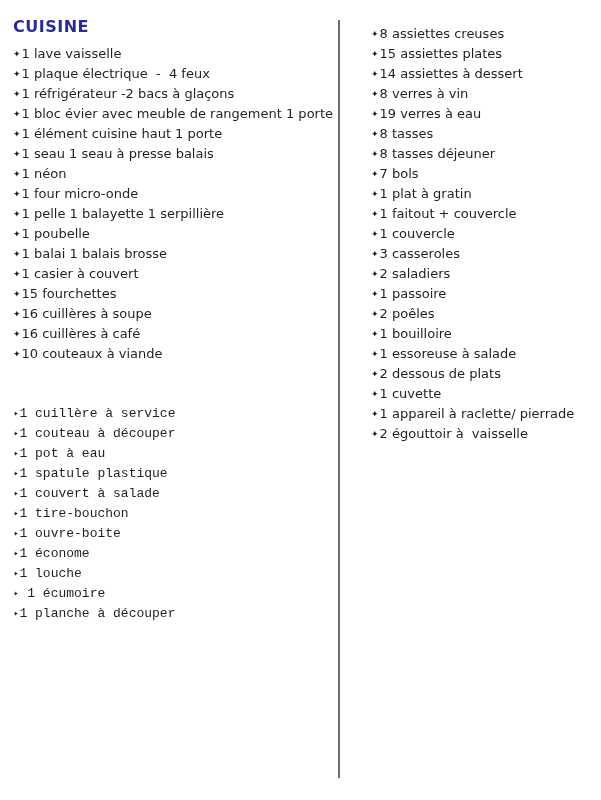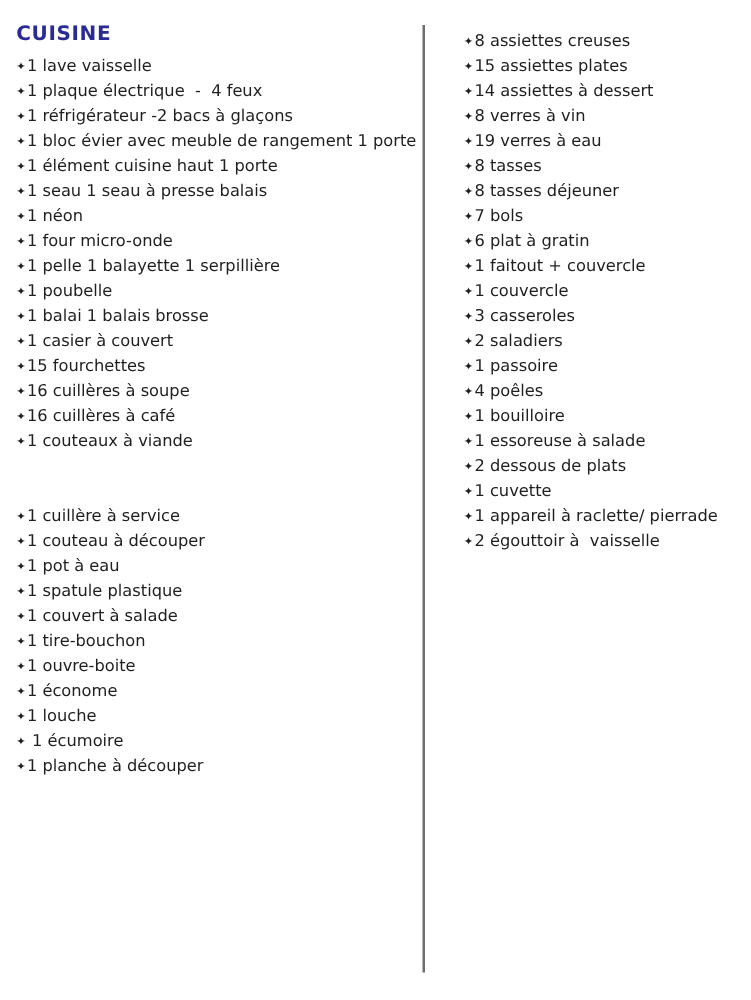--- a/index.html
+++ b/index.html
@@ -44,20 +44,21 @@
     letter-spacing: 0.5px;
     color: #2b2b96;
   }
   ul.group {
     list-style: none;
     margin: 0;
     padding: 0;
   }
   ul.group-gap {
     margin-top: 40px;
+    font-family: Liberation Mono, monospace;
   }
   li.list-item {
     font-size: 13px;
     line-height: 20px;
     color: #1f1f1f;
     white-space: pre-wrap;
   }
   .bullet {
     font-size: 9px;
     vertical-align: 1px;
@@ -84,21 +85,21 @@
         <li class="list-item"><span class="bullet">✦</span><span class="item-text">1 seau 1 seau à presse balais</span></li>
         <li class="list-item"><span class="bullet">✦</span><span class="item-text">1 néon</span></li>
         <li class="list-item"><span class="bullet">✦</span><span class="item-text">1 four micro-onde</span></li>
         <li class="list-item"><span class="bullet">✦</span><span class="item-text">1 pelle 1 balayette 1 serpillière</span></li>
         <li class="list-item"><span class="bullet">✦</span><span class="item-text">1 poubelle</span></li>
         <li class="list-item"><span class="bullet">✦</span><span class="item-text">1 balai 1 balais brosse</span></li>
         <li class="list-item"><span class="bullet">✦</span><span class="item-text">1 casier à couvert</span></li>
         <li class="list-item"><span class="bullet">✦</span><span class="item-text">15 fourchettes</span></li>
         <li class="list-item"><span class="bullet">✦</span><span class="item-text">16 cuillères à soupe</span></li>
         <li class="list-item"><span class="bullet">✦</span><span class="item-text">16 cuillères à café</span></li>
-        <li class="list-item"><span class="bullet">✦</span><span class="item-text">1 couteaux à viande</span></li>
+        <li class="list-item"><span class="bullet">✦</span><span class="item-text">10 couteaux à viande</span></li>
       </ul>
     <ul class="group group-gap">
         <li class="list-item"><span class="bullet">✦</span><span class="item-text">1 cuillère à service</span></li>
         <li class="list-item"><span class="bullet">✦</span><span class="item-text">1 couteau à découper</span></li>
         <li class="list-item"><span class="bullet">✦</span><span class="item-text">1 pot à eau</span></li>
         <li class="list-item"><span class="bullet">✦</span><span class="item-text">1 spatule plastique</span></li>
         <li class="list-item"><span class="bullet">✦</span><span class="item-text">1 couvert à salade</span></li>
         <li class="list-item"><span class="bullet">✦</span><span class="item-text">1 tire-bouchon</span></li>
         <li class="list-item"><span class="bullet">✦</span><span class="item-text">1 ouvre-boite</span></li>
         <li class="list-item"><span class="bullet">✦</span><span class="item-text">1 économe</span></li>
@@ -113,27 +114,27 @@
   <div class="col col-right">
     <ul class="group">
         <li class="list-item"><span class="bullet">✦</span><span class="item-text">8 assiettes creuses</span></li>
         <li class="list-item"><span class="bullet">✦</span><span class="item-text">15 assiettes plates</span></li>
         <li class="list-item"><span class="bullet">✦</span><span class="item-text">14 assiettes à dessert</span></li>
         <li class="list-item"><span class="bullet">✦</span><span class="item-text">8 verres à vin</span></li>
         <li class="list-item"><span class="bullet">✦</span><span class="item-text">19 verres à eau</span></li>
         <li class="list-item"><span class="bullet">✦</span><span class="item-text">8 tasses</span></li>
         <li class="list-item"><span class="bullet">✦</span><span class="item-text">8 tasses déjeuner</span></li>
         <li class="list-item"><span class="bullet">✦</span><span class="item-text">7 bols</span></li>
-        <li class="list-item"><span class="bullet">✦</span><span class="item-text">6 plat à gratin</span></li>
+        <li class="list-item"><span class="bullet">✦</span><span class="item-text">1 plat à gratin</span></li>
         <li class="list-item"><span class="bullet">✦</span><span class="item-text">1 faitout + couvercle</span></li>
         <li class="list-item"><span class="bullet">✦</span><span class="item-text">1 couvercle</span></li>
         <li class="list-item"><span class="bullet">✦</span><span class="item-text">3 casseroles</span></li>
         <li class="list-item"><span class="bullet">✦</span><span class="item-text">2 saladiers</span></li>
         <li class="list-item"><span class="bullet">✦</span><span class="item-text">1 passoire</span></li>
-        <li class="list-item"><span class="bullet">✦</span><span class="item-text">4 poêles</span></li>
+        <li class="list-item"><span class="bullet">✦</span><span class="item-text">2 poêles</span></li>
         <li class="list-item"><span class="bullet">✦</span><span class="item-text">1 bouilloire</span></li>
         <li class="list-item"><span class="bullet">✦</span><span class="item-text">1 essoreuse à salade</span></li>
         <li class="list-item"><span class="bullet">✦</span><span class="item-text">2 dessous de plats</span></li>
         <li class="list-item"><span class="bullet">✦</span><span class="item-text">1 cuvette</span></li>
         <li class="list-item"><span class="bullet">✦</span><span class="item-text">1 appareil à raclette/ pierrade</span></li>
         <li class="list-item"><span class="bullet">✦</span><span class="item-text">2 égouttoir à  vaisselle</span></li>
       </ul>
   </div>
 
 </div>

